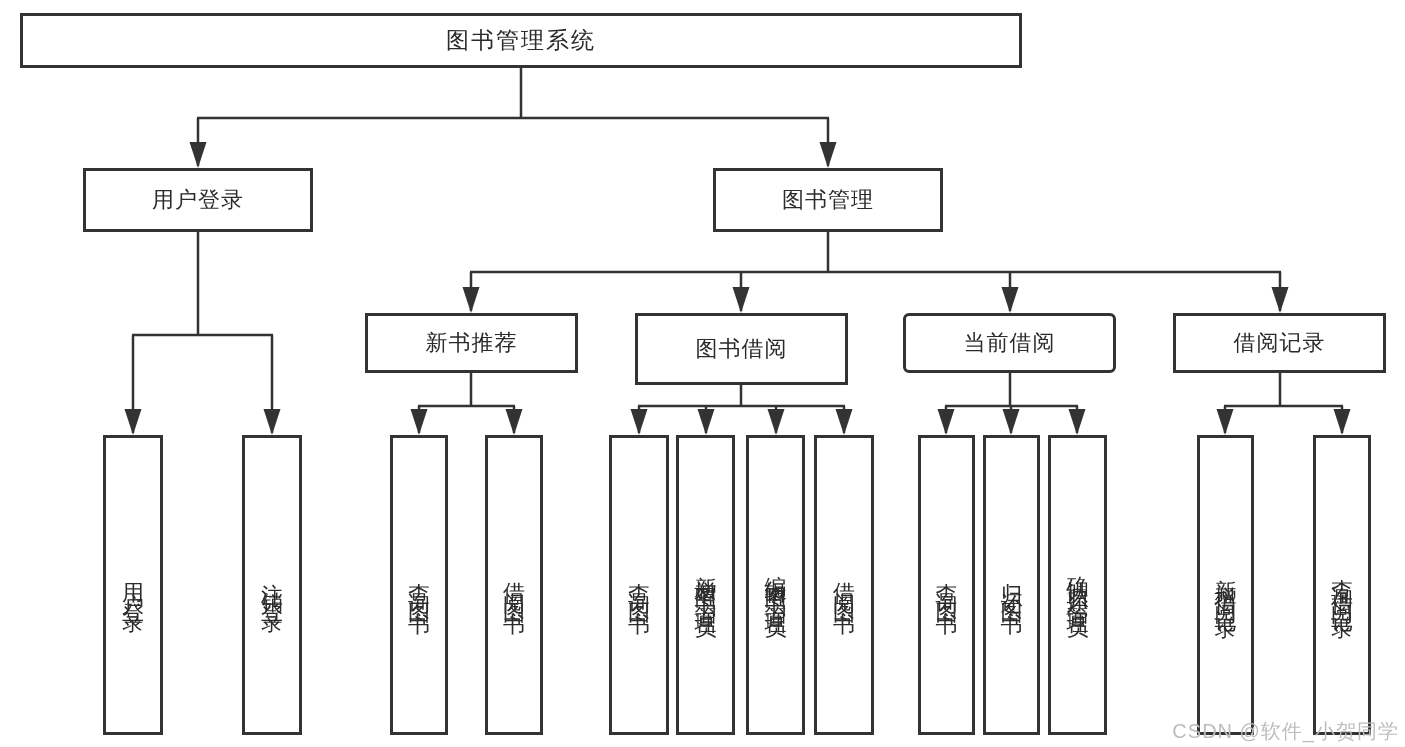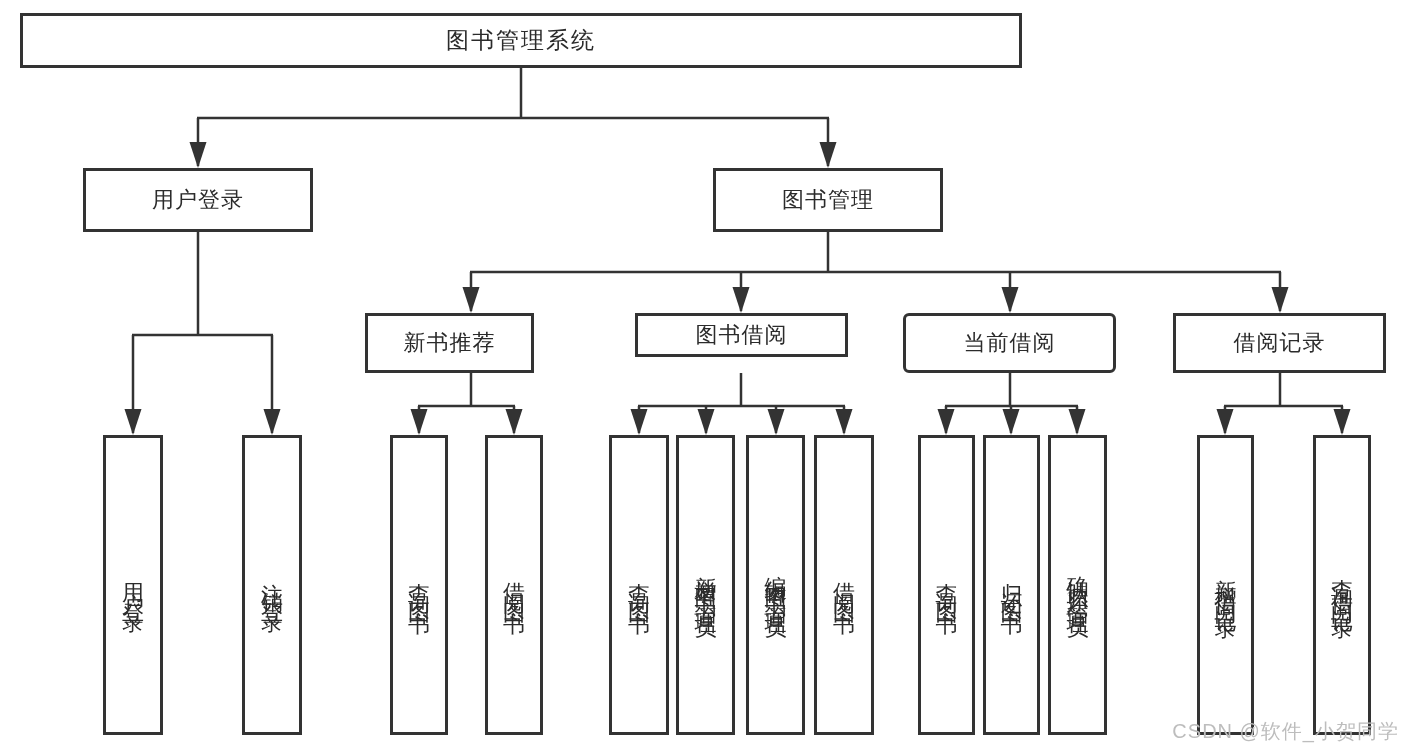--- a/index.html
+++ b/index.html
@@ -114,24 +114,24 @@
     <span>图书管理系统</span>
   </div>
 
   <div class="node h-label" style="left:83px; top:168px; width:230px; height:64px;">
     <span>用户登录</span>
   </div>
   <div class="node h-label" style="left:713px; top:168px; width:230px; height:64px;">
     <span>图书管理</span>
   </div>
 
-  <div class="node h-label" style="left:365px; top:313px; width:169px; height:60px;">
+  <div class="node h-label" style="left:365px; top:313px; width:213px; height:60px;">
     <span>新书推荐</span>
   </div>
-  <div class="node h-label" style="left:635px; top:313px; width:213px; height:44px;">
+  <div class="node h-label" style="left:635px; top:313px; width:213px; height:72px;">
     <span>图书借阅</span>
   </div>
   <div class="node h-label" style="left:903px; top:313px; width:213px; height:60px;border-radius:6px;">
     <span>当前借阅</span>
   </div>
   <div class="node h-label" style="left:1173px; top:313px; width:213px; height:60px;">
     <span>借阅记录</span>
   </div>
 
   <div class="node leaf" style="left:103px; width:60px;">

